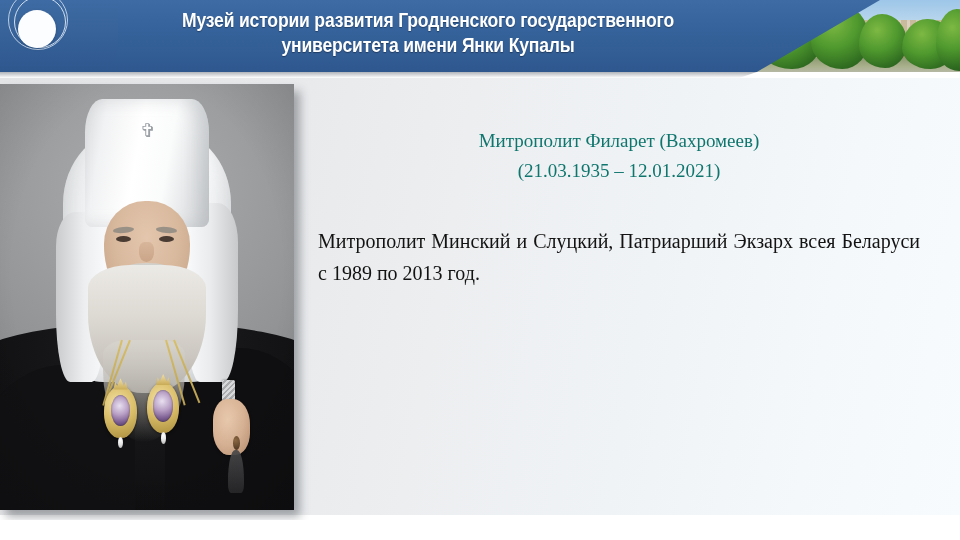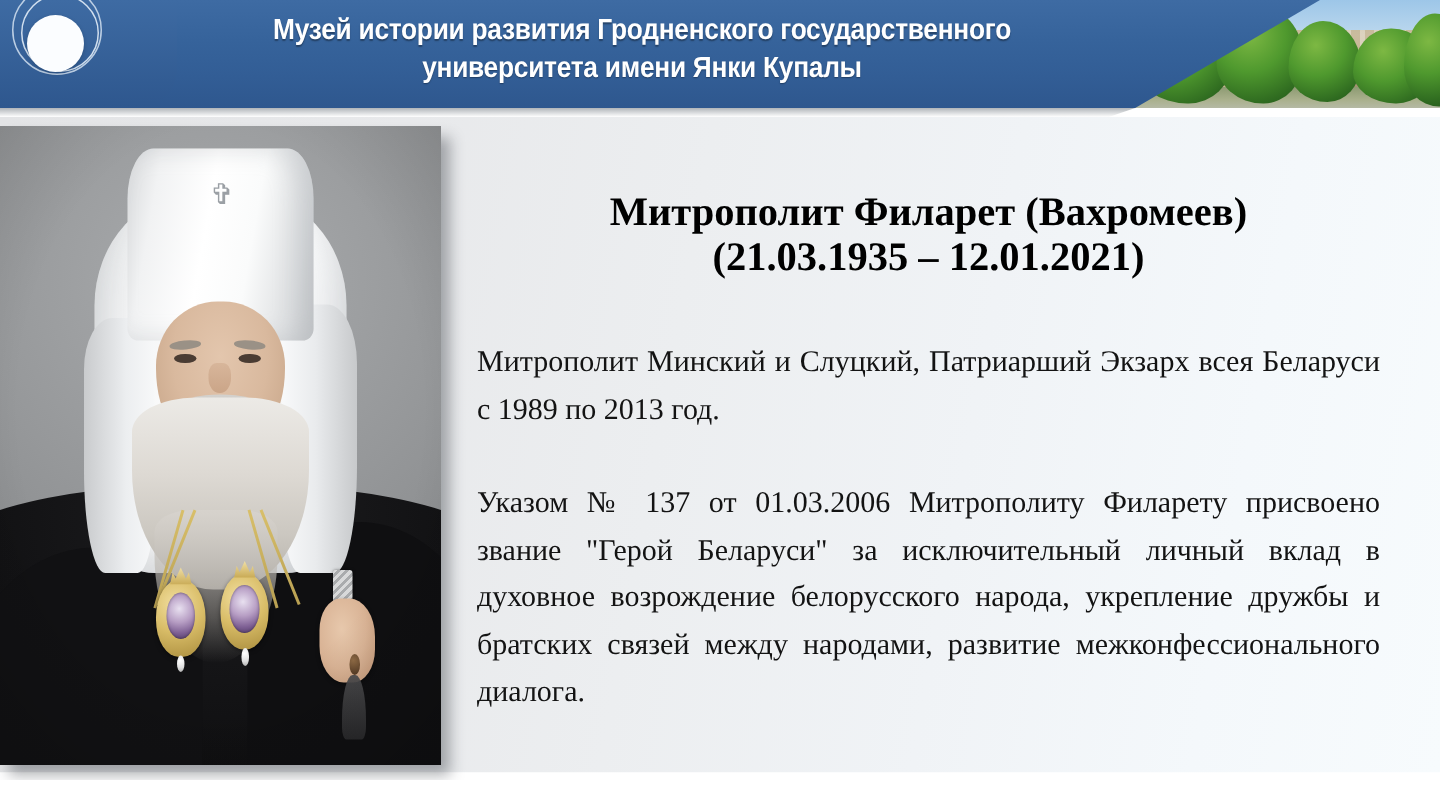--- a/index.html
+++ b/index.html
@@ -448,24 +448,24 @@
 
   
   .text-block {
     position: absolute;
     left: 318px;
     top: 126px;
     width: 602px;
   }
   .title {
     text-align: center;
-    font-weight: bold;
-    font-size: 27px;
+    font-weight: normal;
+    font-size: 19px;
     line-height: 30px;
-    color: #000000;
+    color: #0f766e;
     white-space: pre-line;
     margin: 0 0 6px 0;
   }
   .para {
     margin: 0;
     font-size: 20px;
     line-height: 31.5px;
     color: #131313;
     text-align: justify;
     text-justify: inter-word;
@@ -554,16 +554,15 @@
     <div class="bead"></div>
     <div class="tassel"></div>
 
     <div class="vignette"></div>
   </div>
 
   <div class="text-block">
     <h1 class="title">Митрополит  Филарет (Вахромеев)
 (21.03.1935 – 12.01.2021)</h1>
     <p class="para p-first">Митрополит Минский и Слуцкий, Патриарший Экзарх всея Беларуси с 1989 по 2013 год.</p>
-    <p class="para p-second">Указом № 137 от 01.03.2006 Митрополиту Филарету присвоено звание "Герой Беларуси" за исключительный личный вклад в духовное возрождение белорусского народа, укрепление дружбы и братских связей между народами, развитие межконфессионального диалога.</p>
   </div>
 
 </div>
 
 </body></html>

